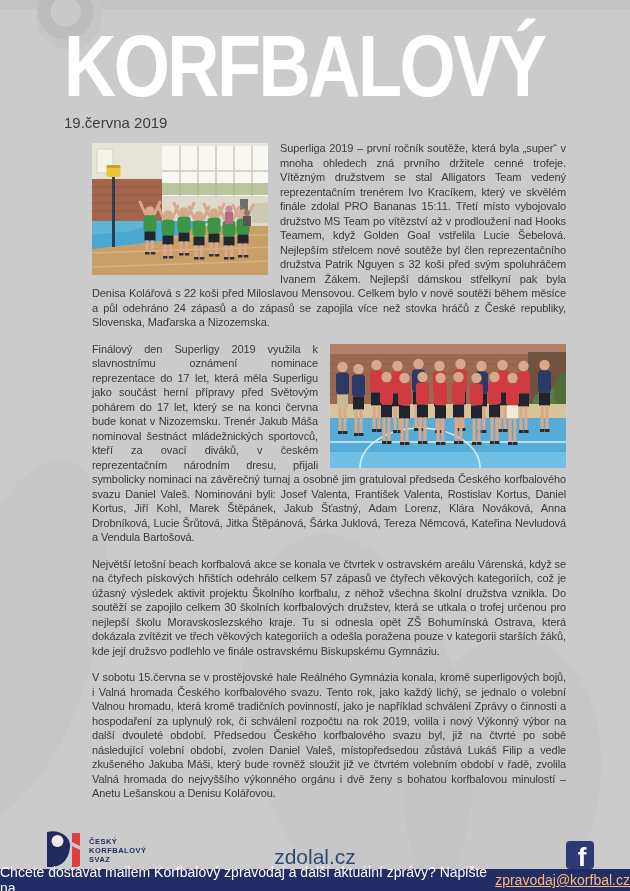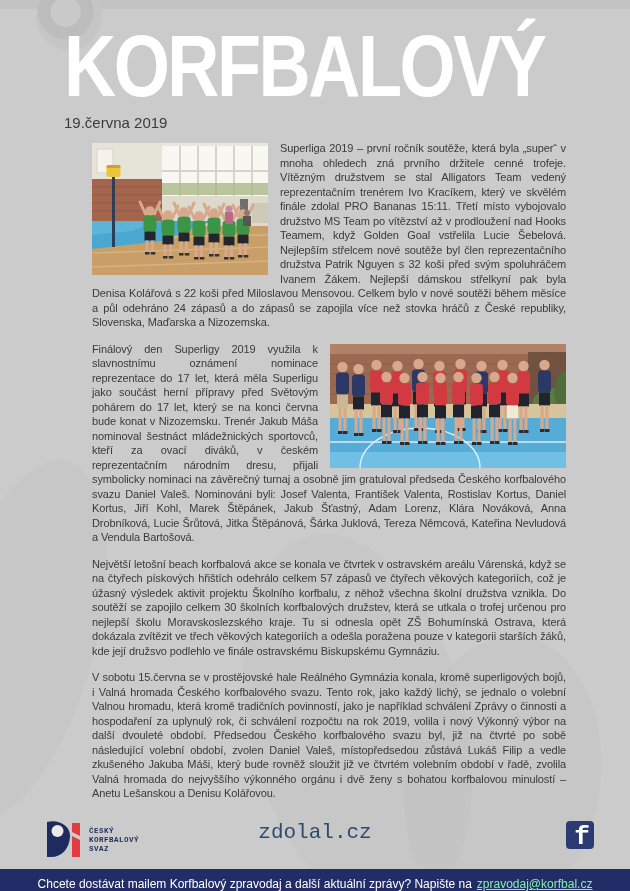--- a/index.html
+++ b/index.html
@@ -32,31 +32,31 @@
 
   
   main{margin-top:10px;font-size:11px;line-height:14.5px;text-align:justify;letter-spacing:-.1px;}
   .para{margin-bottom:12px;clear:both;padding-left:28px;}
   .ph{display:block;}
   .ph-l{float:left;margin:2px 12px 4px 0;}
   .ph-r{float:right;margin:2px 0 4px 12px;}
 
   
   .footer-row{position:absolute;z-index:1;left:0;right:0;bottom:22px;height:48px;
-      display:flex;align-items:flex-start;padding:0 36px 0 40px;font-family:Liberation Mono, monospace;}
+      display:flex;align-items:flex-end;padding:0 36px 0 40px;}
   .logo-block{display:flex;align-items:center;gap:7px;}
   .logo-text{font-size:7.5px;font-weight:700;color:#1f2b5e;line-height:9px;letter-spacing:.5px;}
   .site{position:absolute;left:50%;transform:translateX(-50%);font-size:21px;color:#2e4a6e;}
   .fb{margin-left:auto;width:28px;height:28px;background:#2b3a72;border-radius:4px;
       display:flex;align-items:flex-end;justify-content:center;overflow:hidden;cursor:pointer;}
   .fb span{font-size:26px;font-weight:700;color:#fff;line-height:23px;transform:translateX(2px);}
 
   .subscribe{position:absolute;z-index:2;left:0;right:0;bottom:0;height:22px;background:#222c66;
-      color:#fff;display:flex;align-items:flex-end;justify-content:center;font-size:12px;gap:5px;}
-  .subscribe a{color:#86efac;text-decoration:underline;}
+      color:#fff;display:flex;align-items:center;justify-content:center;font-size:14px;gap:5px;}
+  .subscribe a{color:#fdba74;text-decoration:underline;}
 </style>
 </head>
 <body>
 
 <div class="wm-top"></div>
 <div class="wm wm-ball"></div>
 <div class="wm wm-f1"></div>
 <div class="wm wm-f2"></div>
 <div class="wm wm-f3"></div>
 

